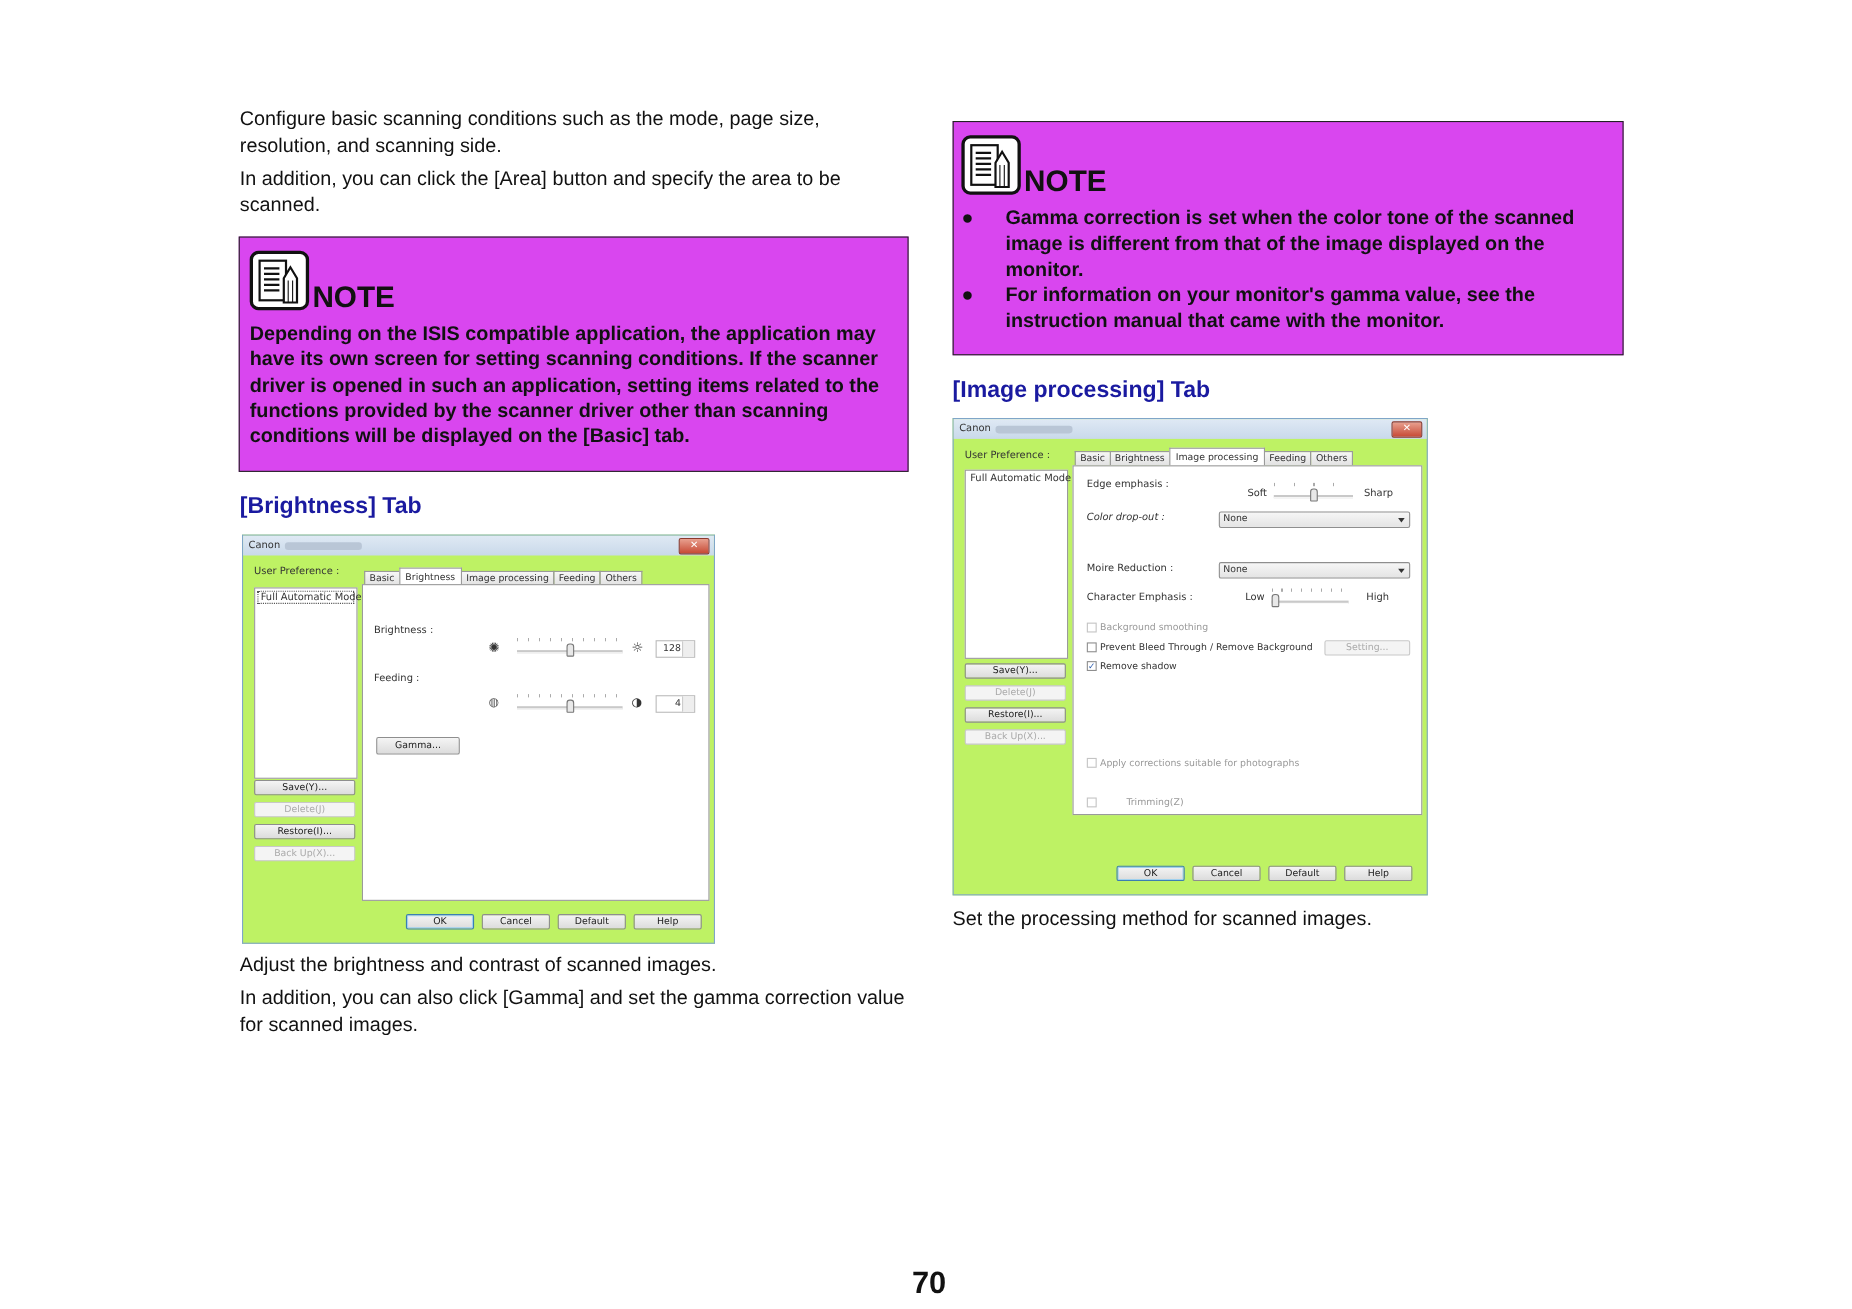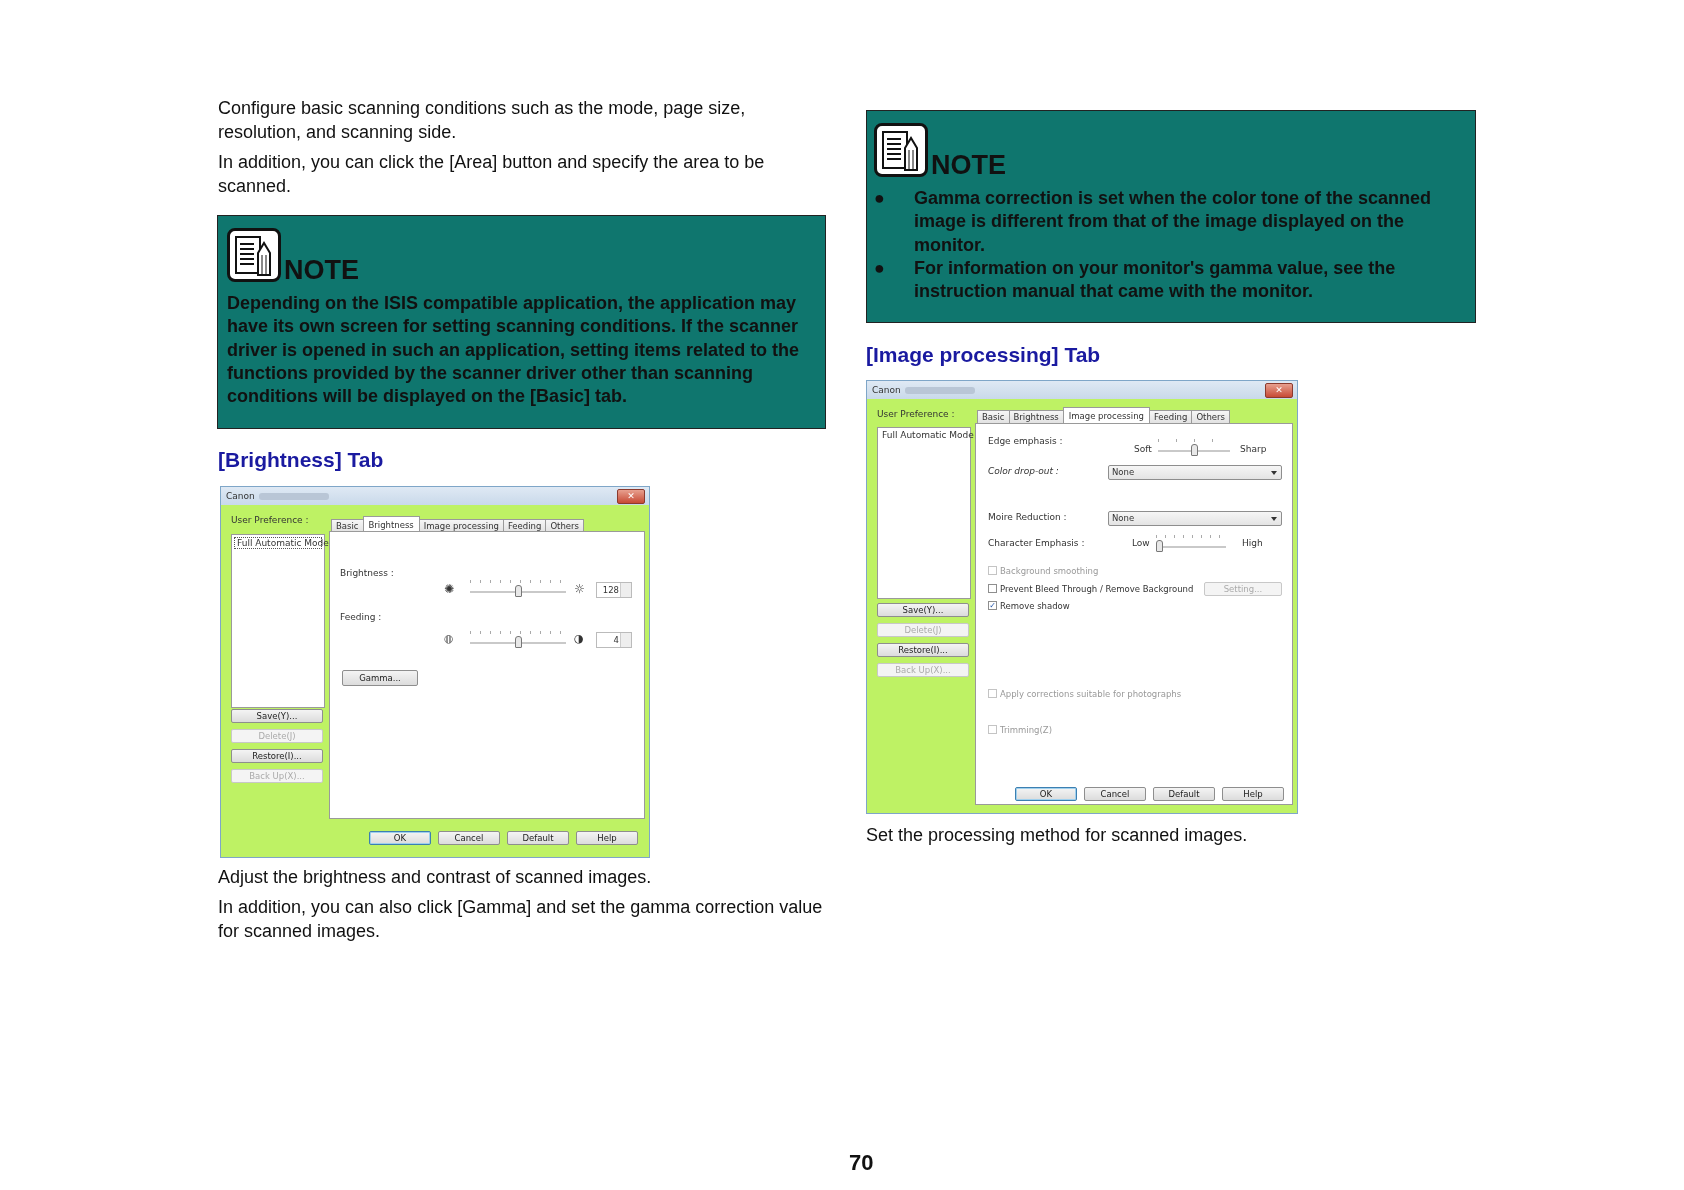--- a/index.html
+++ b/index.html
@@ -1,18 +1,18 @@
 <!DOCTYPE html>
 <html><head>
 <meta charset="utf-8">
 <style>
   html,body{margin:0;padding:0;background:#fff;}
   body{width:1684px;height:1190px;position:relative;overflow:hidden;font-family:"Liberation Sans",sans-serif;color:#111;}
   .para{position:absolute;font-size:18px;line-height:23.5px;margin:0;}
-  .note{position:absolute;background:#0f766e;border:1.5px solid #222;box-sizing:border-box;}
+  .note{position:absolute;background:#d946ef;border:1.5px solid #222;box-sizing:border-box;}
   .note-head{display:flex;align-items:flex-end;}
   .note-icon{width:54px;height:54px;border:3px solid #111;border-radius:8px;box-sizing:border-box;background:#fff;position:relative;}
   .note-title{font-size:27px;font-weight:bold;margin-left:3px;line-height:24px;}
   .note-body{font-size:18px;font-weight:bold;line-height:23.3px;}
   .bullet{display:flex;}
   .bullet .dot{width:40px;flex:none;font-size:18px;}
   .heading{position:absolute;color:#1a1aa0;font-weight:bold;font-size:21px;margin:0;}
   .dlg{position:absolute;background:#bef264;border:1px solid #7fa6c8;box-sizing:border-box;font-family:"DejaVu Sans",sans-serif;font-size:9px;color:#333;}
   .dlg-title{height:18px;background:linear-gradient(#dfe9f4,#c9d9ea);display:flex;align-items:center;padding-left:5px;font-size:9px;color:#333;position:relative;}
   .dlg-title .blur{display:inline-block;width:70px;height:7px;background:#b9c6d6;margin-left:4px;border-radius:3px;}
@@ -32,21 +32,21 @@
   .slider .thumb{position:absolute;top:0;width:7px;height:12px;background:#e8e8e8;border:1px solid #777;border-radius:3px 3px 1px 1px;box-sizing:border-box;}
   .slider .ticks{position:absolute;left:0;right:0;top:-5px;height:3px;background:repeating-linear-gradient(90deg,#aaa 0 1px,transparent 1px 10px);}
   .spin{position:absolute;width:36px;height:16px;background:#fff;border:1px solid #bbb;box-sizing:border-box;text-align:right;padding-right:12px;line-height:14px;font-size:8.5px;}
   .spin .arr{position:absolute;right:0;top:0;width:10px;height:14px;background:#eee;border-left:1px solid #ccc;}
   .combo{position:absolute;height:15px;background:linear-gradient(#f6f6f6,#e4e4e4);border:1px solid #8e8e8e;border-radius:2px;box-sizing:border-box;line-height:13px;padding-left:3px;font-size:8.5px;}
   .combo .caret{position:absolute;right:4px;top:5px;width:0;height:0;border-left:3px solid transparent;border-right:3px solid transparent;border-top:4px solid #333;}
   .chk{position:absolute;display:flex;align-items:flex-start;white-space:nowrap;font-size:8.5px;}
   .chk .box{width:9px;height:9px;border:1px solid #8e8e8e;background:#fff;margin-right:3px;box-sizing:border-box;font-size:8px;line-height:7px;color:#2255aa;text-align:center;}
   .chk.dis{color:#999;}
   .chk.dis .box{border-color:#c4c4c4;}
-  .pagenum{position:absolute;font-weight:bold;font-size:22px;margin-left:20px;}
+  .pagenum{position:absolute;font-weight:bold;font-size:28px;}
 </style>
 </head>
 <body>
 
 <p class="para" style="left:218px;top:97px;width:600px;">Configure basic scanning conditions such as the mode, page size, resolution, and scanning side.</p>
 <p class="para" style="left:218px;top:151px;width:600px;">In addition, you can click the [Area] button and specify the area to be scanned.</p>
 
 <div class="note" style="left:217px;top:215px;width:609px;height:214px;padding:12px 9px;">
   <div class="note-head">
     <div class="note-icon">
@@ -173,21 +173,21 @@
   <div class="btn" style="left:10px;top:262px;width:92px;">Restore(I)...</div>
   <div class="btn dis" style="left:10px;top:282px;width:92px;">Back Up(X)...</div>
 
   <div class="tabs" style="left:110px;top:25px;">
     <div class="tab">Basic</div>
     <div class="tab">Brightness</div>
     <div class="tab active">Image processing</div>
     <div class="tab">Feeding</div>
     <div class="tab">Others</div>
   </div>
-  <div class="panel" style="left:108px;top:42px;width:318px;height:382px;padding-left:48px;">
+  <div class="panel" style="left:108px;top:42px;width:318px;height:318px;padding-left:48px;">
     <div class="lbl" style="left:12px;top:12px;">Edge emphasis :</div>
     <div class="lbl" style="left:158px;top:20px;">Soft</div>
     <div class="slider" style="left:182px;top:20px;width:72px;">
         <div class="ticks" style="background:repeating-linear-gradient(90deg,#aaa 0 1px,transparent 1px 18px);"></div>
         <div class="track"></div>
         <div class="thumb" style="left: 32.5px;"></div>
       </div>
     <div class="lbl" style="left:264px;top:20px;">Sharp</div>
 
     <div class="lbl" style="left:12px;top:42px;font-style:italic;">Color drop-out :</div>
@@ -215,21 +215,21 @@
       </div>
     <div class="btn dis" style="left:228px;top:158px;width:78px;">Setting...</div>
     <div class="chk" style="left:12px;top:177px;">
         <span class="box">✓</span>
         <span>Remove shadow</span>
       </div>
     <div class="chk dis" style="left:12px;top:265px;">
         <span class="box"></span>
         <span>Apply corrections suitable for photographs</span>
       </div>
-    <div class="chk dis" style="left:12px;top:301px;">
+    <div class="chk dis" style="left:12px;top:301px;gap:24px;">
         <span class="box"></span>
         <span>Trimming(Z)</span>
       </div>
   </div>
   <div class="btn ok" style="left:148px;top:406px;width:62px;">OK</div>
   <div class="btn" style="left:217px;top:406px;width:62px;">Cancel</div>
   <div class="btn" style="left:286px;top:406px;width:62px;">Default</div>
   <div class="btn" style="left:355px;top:406px;width:62px;">Help</div>
 </div>
 

